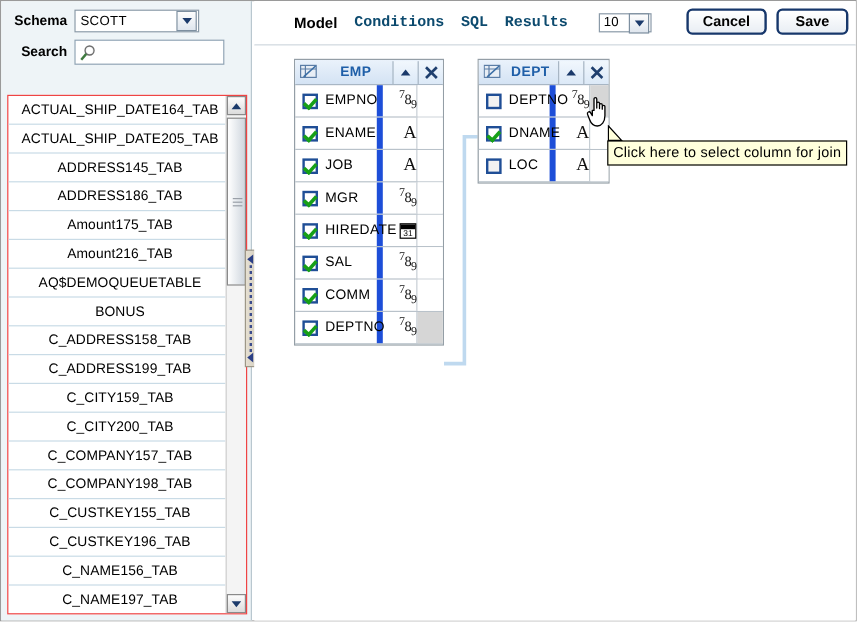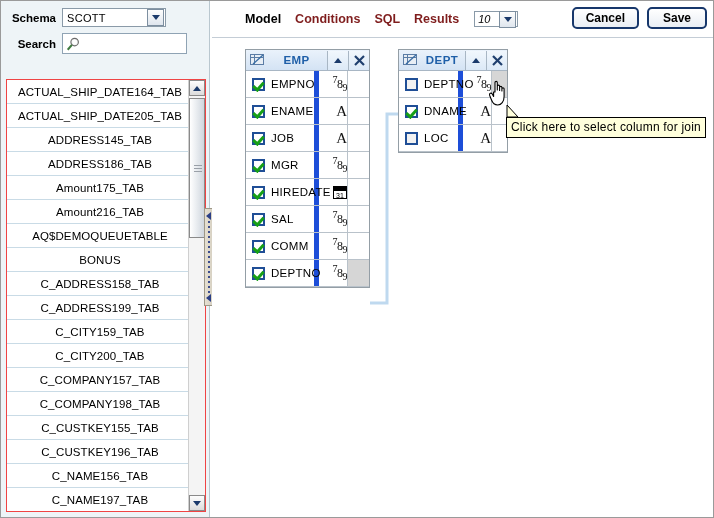--- a/index.html
+++ b/index.html
@@ -208,26 +208,25 @@
     padding-left: 25px;
   }
   .tab {
     font-size: 12.5px;
     font-weight: bold;
     margin-right: 14px;
     white-space: nowrap;
     cursor: default;
   }
   .tab.active { color: #000000; }
-  .tab.link { color: #7f1d1d; cursor: pointer; }
+  .tab.link { color: #0c4a6e; cursor: pointer; font-family: Liberation Mono, monospace; }
 
   #rows-combo {
     width: 44px; height: 16px;
-    margin-left: 1px;
-    font-style: italic;
+    margin-left: 12px;
   }
   #rows-combo .combo-value { letter-spacing: 0; padding-left: 3px; }
 
   #toolbar-actions {
     position: absolute;
     right: 6px; top: 6px;
     display: flex; gap: 8px;
   }
   .btn {
     min-width: 60px;

